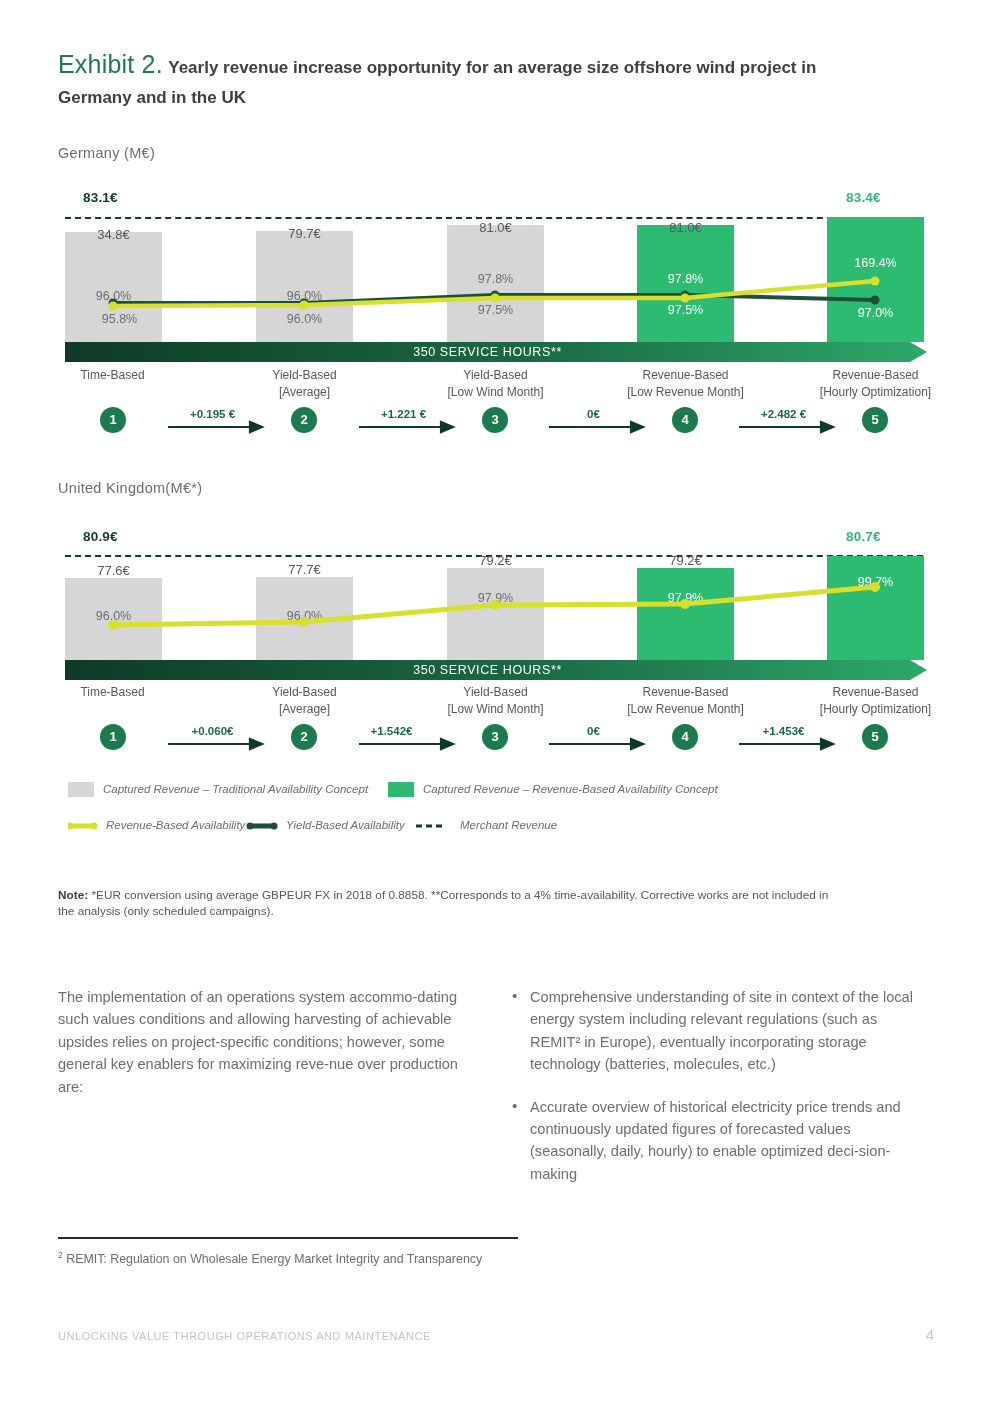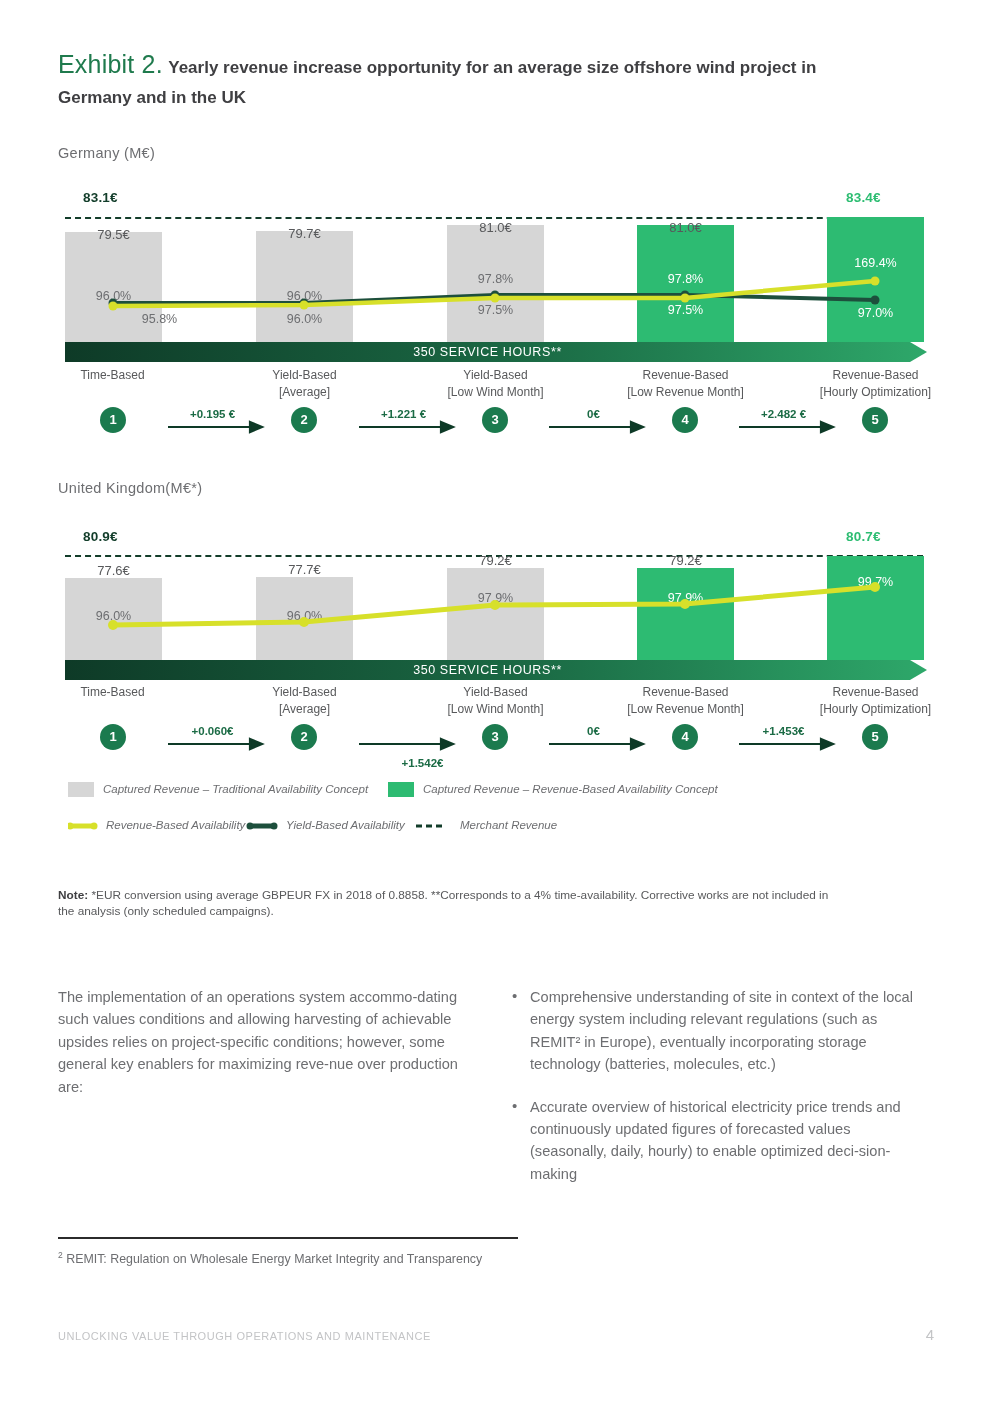--- a/index.html
+++ b/index.html
@@ -142,32 +142,32 @@
     <div class="merchant-label merchant-left" style="left:83px; top:190px;">83.1€</div>
     <div class="merchant-label merchant-right" style="left:846px; top:190px;">83.4€</div>
     <div class="merchant-line" style="top:217px; width:858px;"></div>
 
     <div class="bar grey" style="left:65px;  top:232px; width:97px; height:110px;"></div>
     <div class="bar grey" style="left:256px; top:231px; width:97px; height:111px;"></div>
     <div class="bar grey" style="left:447px; top:225px; width:97px; height:117px;"></div>
     <div class="bar green" style="left:637px; top:225px; width:97px; height:117px;"></div>
     <div class="bar green" style="left:827px; top:217px; width:97px; height:125px;"></div>
 
-    <div class="bar-value" style="left:65px;  top:227px; width:97px;">79.5€</div>
+    <div class="bar-value" style="left:65px;  top:227px; width:97px;">34.8€</div>
     <div class="bar-value" style="left:256px; top:226px; width:97px;">79.7€</div>
     <div class="bar-value" style="left:447px; top:220px; width:97px;">81.0€</div>
     <div class="bar-value" style="left:637px; top:220px; width:97px;">81.0€</div>
 
     <div class="pct dark" style="left:65px;  top:289px; width:97px;">96.0%</div>
     <div class="pct dark" style="left:256px; top:289px; width:97px;">96.0%</div>
     <div class="pct dark" style="left:447px; top:272px; width:97px;">97.8%</div>
     <div class="pct light" style="left:637px; top:272px; width:97px;">97.8%</div>
     <div class="pct light" style="left:827px; top:306px; width:97px;">97.0%</div>
 
-    <div class="pct dark" style="left:65px;  top:312px; width:109px;margin-left:40px;">95.8%</div>
+    <div class="pct dark" style="left:65px;  top:312px; width:109px;">95.8%</div>
     <div class="pct dark" style="left:256px; top:312px; width:97px;">96.0%</div>
     <div class="pct dark" style="left:447px; top:303px; width:97px;">97.5%</div>
     <div class="pct light" style="left:637px; top:303px; width:97px;">97.5%</div>
     <div class="pct light" style="left:827px; top:256px; width:97px;">169.4%</div>
 
     <svg class="svg-lines" width="992" height="1403">
 
       <polyline points="113,303 304,303 495,295 685,295 875,300" fill="none" stroke="#1d4f3c" stroke-width="4"></polyline>
       <circle cx="113" cy="303" r="4.5" fill="#1d4f3c"></circle>
       <circle cx="304" cy="303" r="4.5" fill="#1d4f3c"></circle>
@@ -312,21 +312,21 @@
       <div>[Hourly Optimization]</div>
     </div>
 
     <div class="step-circle" style="left:100px; top:724px;">1</div>
     <div class="step-circle" style="left:291px; top:724px;">2</div>
     <div class="step-circle" style="left:482px; top:724px;">3</div>
     <div class="step-circle" style="left:672px; top:724px;">4</div>
     <div class="step-circle" style="left:862px; top:724px;">5</div>
 
     <div class="step-delta" style="left:140px; top:725px; width:145px;">+0.060€</div>
-    <div class="step-delta" style="left:350px; top:725px; width:145px;margin-top:32px;">+1.542€</div>
+    <div class="step-delta" style="left:319px; top:725px; width:145px;">+1.542€</div>
     <div class="step-delta" style="left:521px; top:725px; width:145px;">0€</div>
     <div class="step-delta" style="left:711px; top:725px; width:145px;">+1.453€</div>
 
     <svg class="svg-lines" width="992" height="1403">
       <g stroke="#0e3a27" stroke-width="2.2" fill="#0e3a27">
         <line x1="168" y1="744" x2="250" y2="744"></line>
           <polygon points="250,739 262,744 250,749"></polygon>
         <line x1="359" y1="744" x2="441" y2="744"></line>
           <polygon points="441,739 453,744 441,749"></polygon>
         <line x1="549" y1="744" x2="631" y2="744"></line>

